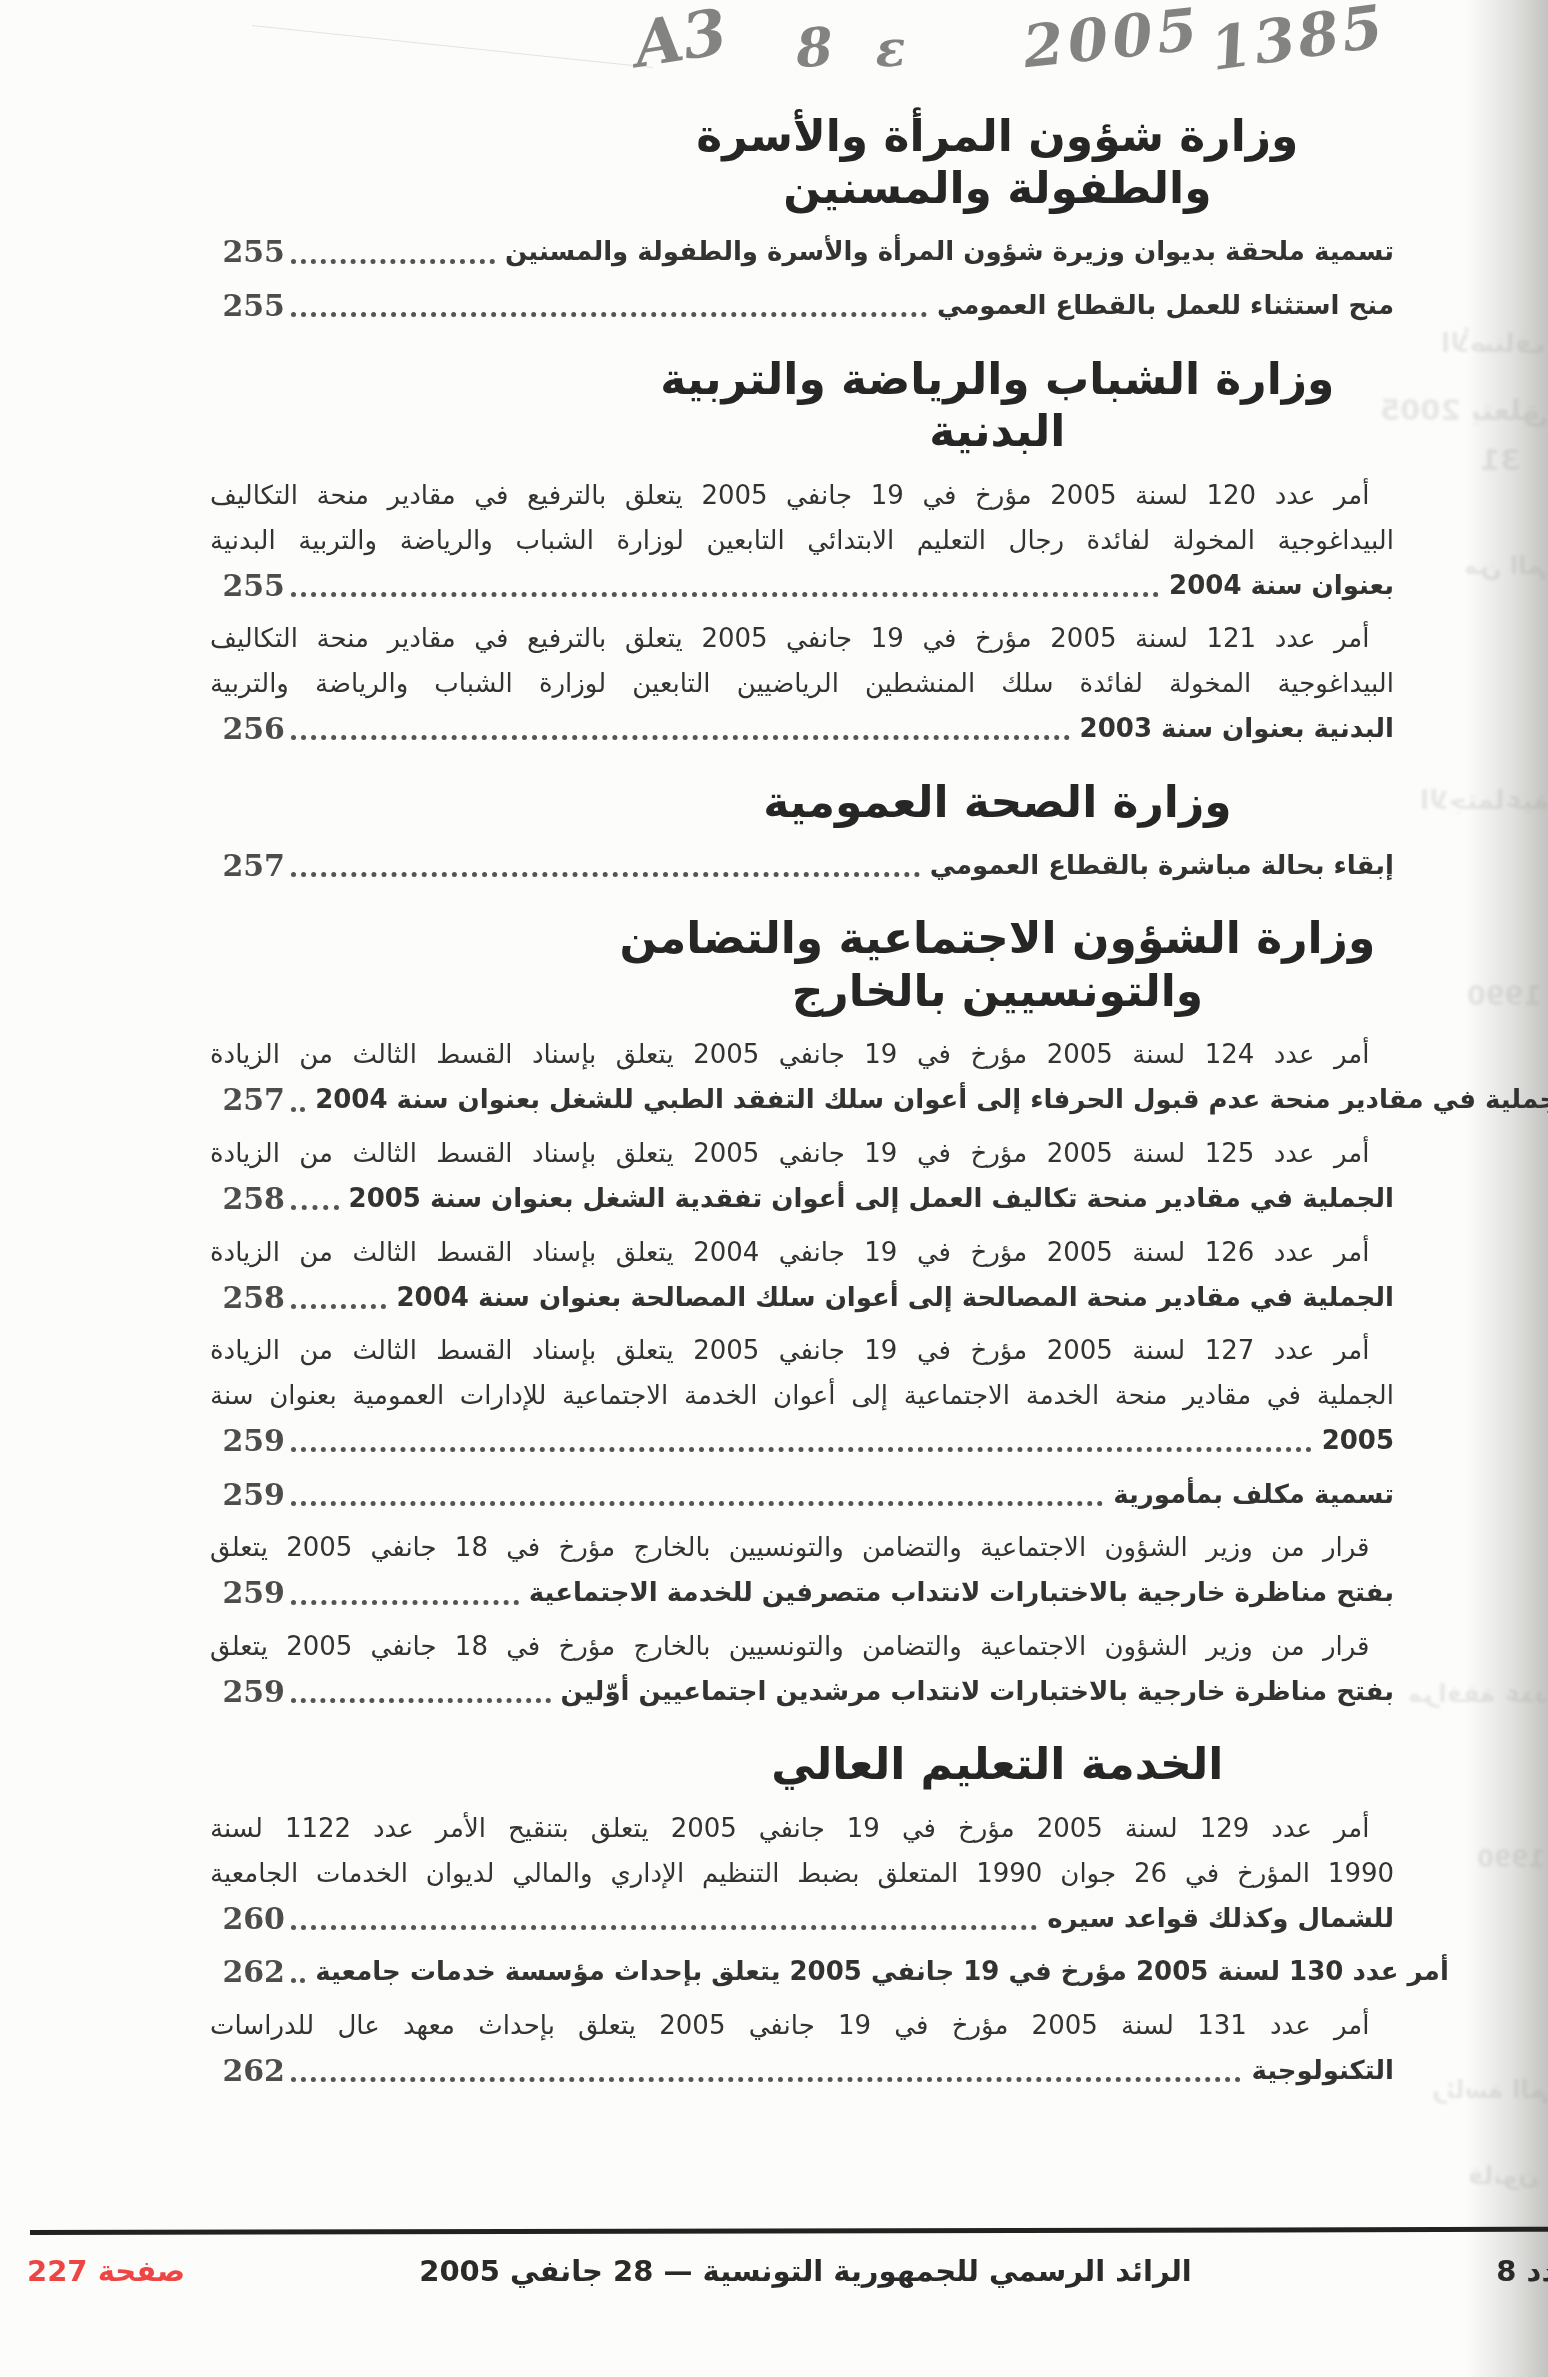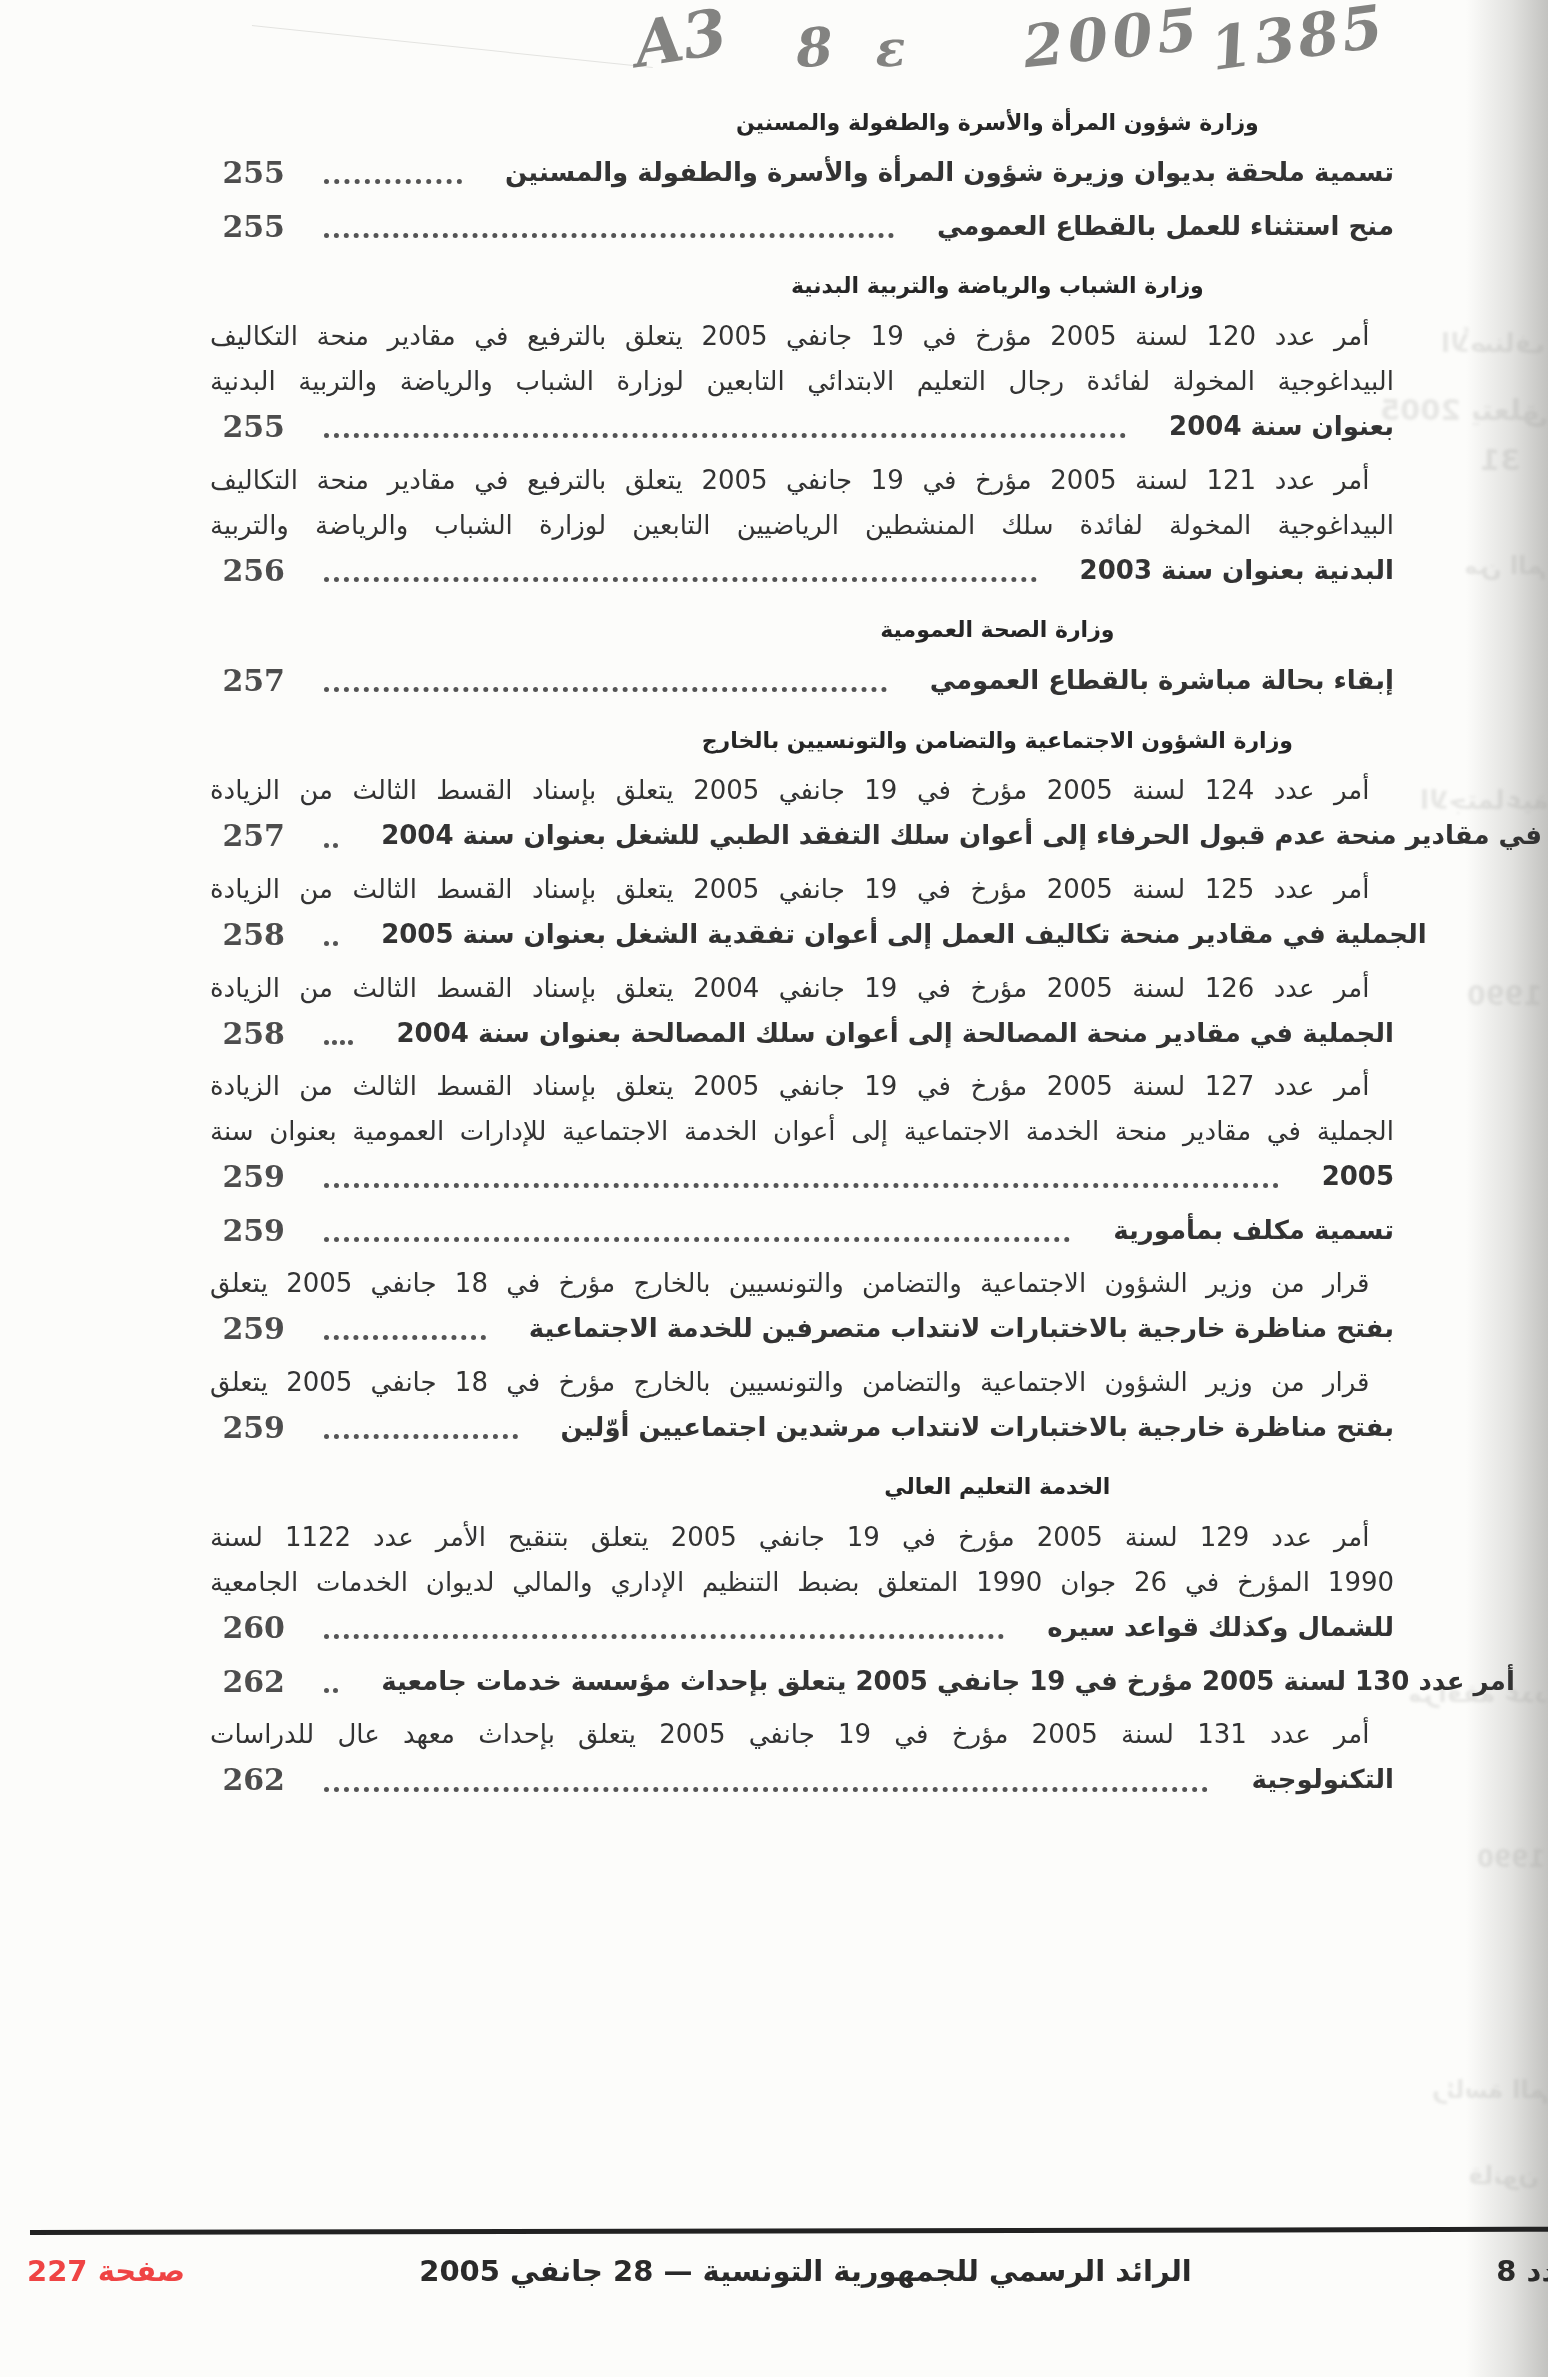--- a/index.html
+++ b/index.html
@@ -16,27 +16,27 @@
     border-top:1.4px solid #e3e3e0;transform:rotate(6deg);transform-origin:left top;}
   
   .bleed{position:absolute;color:#9a9a97;opacity:.22;filter:blur(1.4px);
     transform:scaleX(-1);font-weight:bold;white-space:nowrap;direction:rtl;}
   
   .hw{position:absolute;color:#838381;font-family:"DejaVu Serif",serif;
     font-style:italic;font-weight:bold;}
   
   .content{position:absolute;left:210px;top:85px;width:1184px;}
   .heading{direction:rtl;text-align:center;margin:24.5px 0 14.4px 33%;
-    font-size:22px;font-weight:bold;color:#262626;line-height:1.2;
+    font-size:44px;font-weight:bold;color:#262626;line-height:1.2;
     letter-spacing:0;}
   .entry{margin-bottom:8.6px;color:#333;}
   .tline{direction:rtl;text-align:justify;text-align-last:justify;
     font-size:26px;font-weight:normal;line-height:45px;color:#333;}
   .tline.first{padding-right:24.5px;}
-  .lastline{display:flex;align-items:flex-end;line-height:45px;gap:33px;}
+  .lastline{display:flex;align-items:flex-end;line-height:45px;}
   .pageno{flex:0 0 75px;text-align:right;font-family:"DejaVu Serif",serif;
     font-weight:bold;font-size:30px;color:#4d4d4d;}
   .dots{flex:1 1 auto;min-width:14.4px;border-bottom:5px dotted #545454;
     margin:0 10px 10.8px 5.8px;}
   .ltext{direction:rtl;text-align:right;white-space:nowrap;
     font-size:26px;font-weight:bold;color:#333;}
   
   .rule{position:absolute;left:30px;right:0;top:2230px;height:5px;
     background:#222;transform:rotate(-.12deg);transform-origin:left center;}
   .footer-left{position:absolute;left:27px;top:2254px;direction:rtl;

